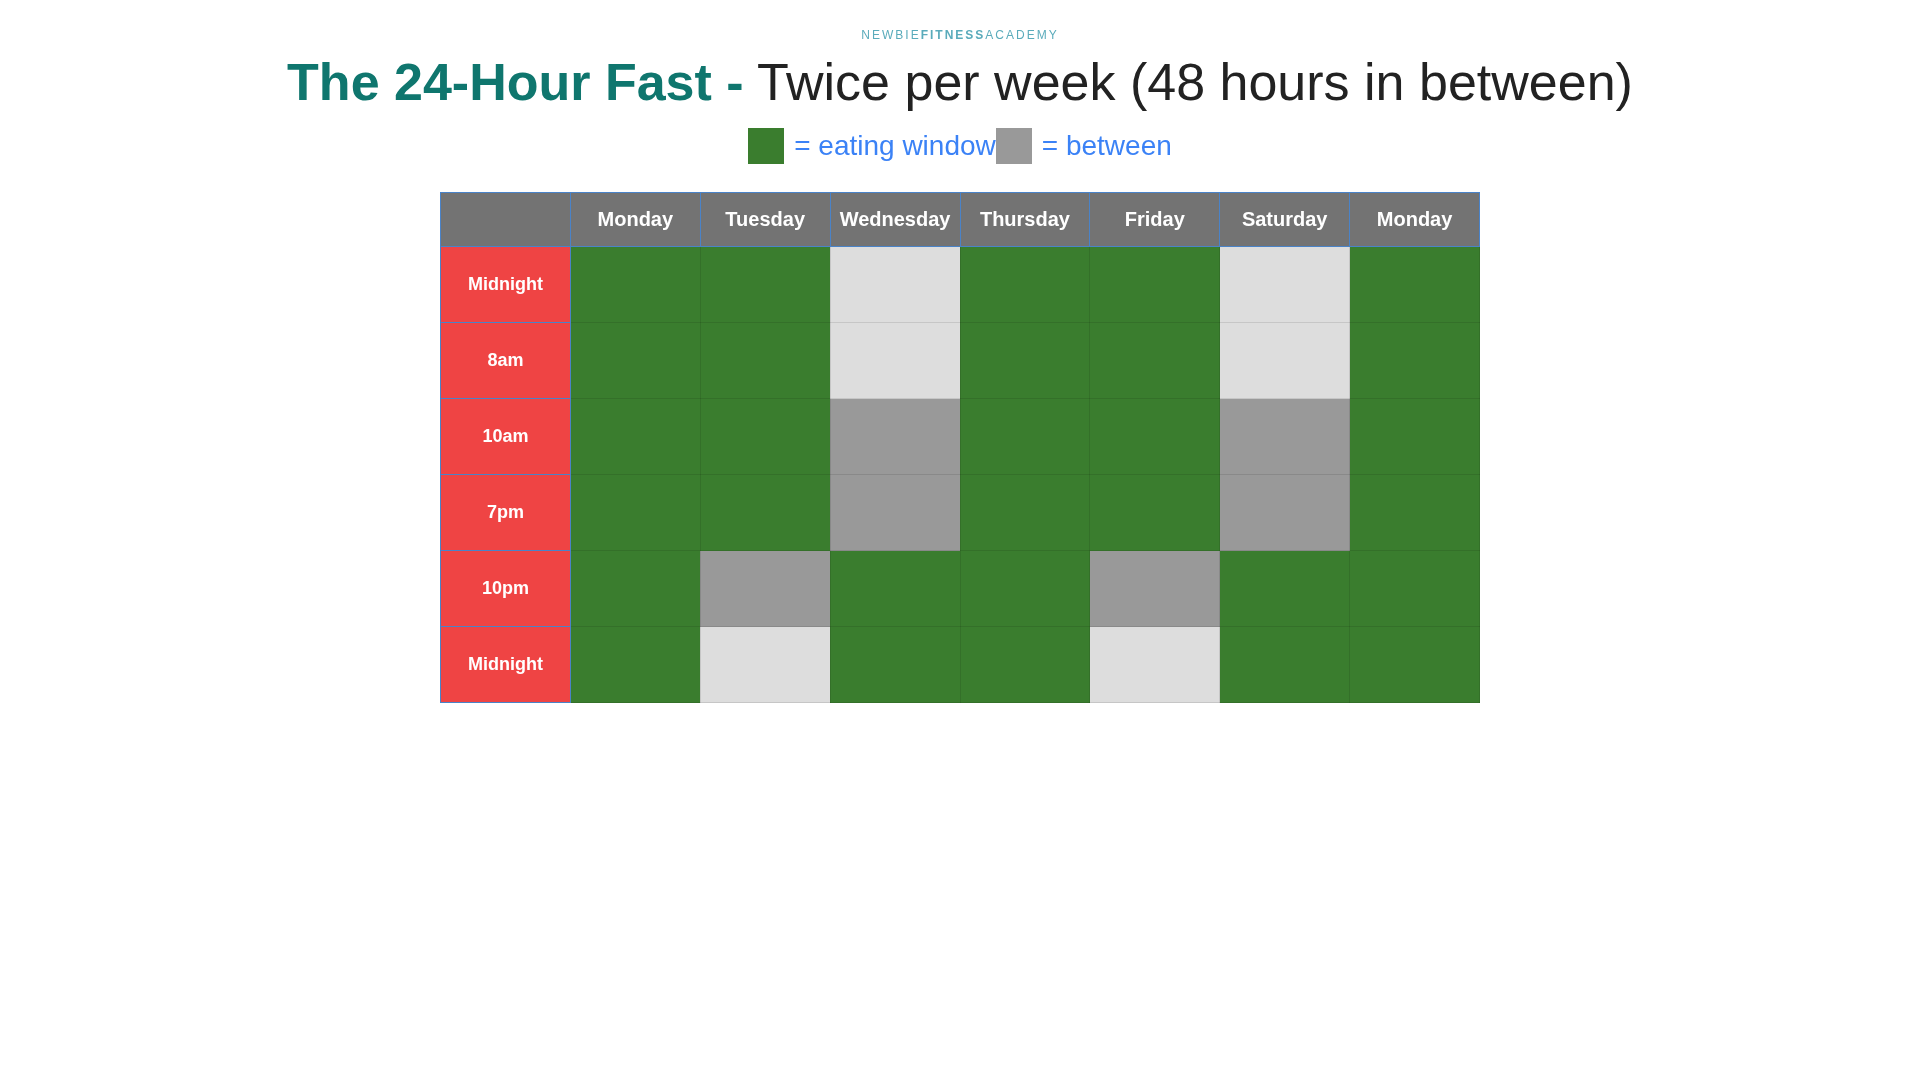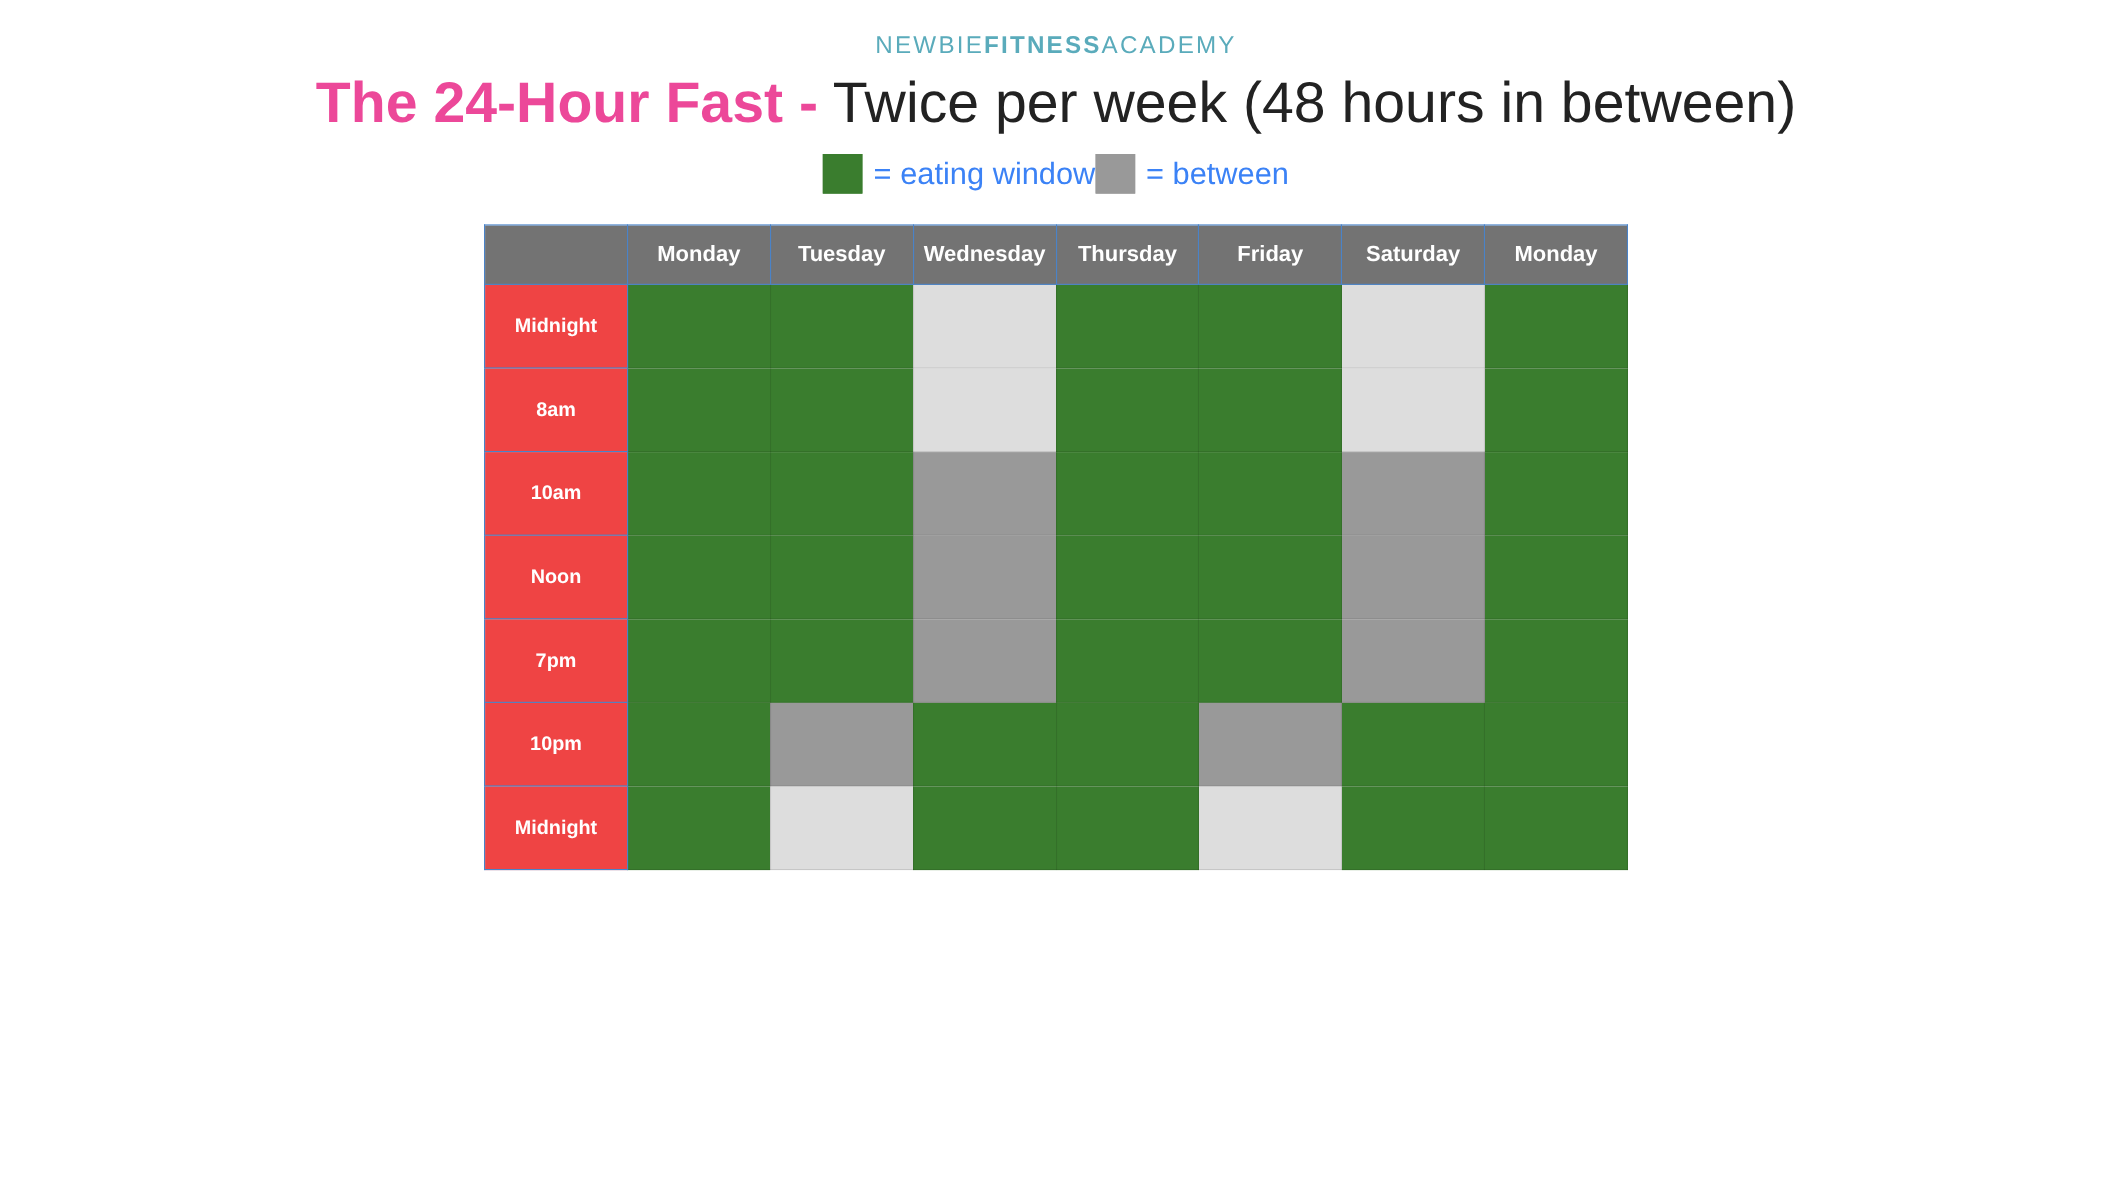--- a/index.html
+++ b/index.html
@@ -8,40 +8,40 @@
       height: 1080px;
       background: #ffffff;
       font-family: Arial, sans-serif;
       overflow: hidden;
       display: flex;
       flex-direction: column;
       align-items: center;
       padding-top: 28px;
     }
     .brand {
-      font-size: 22px;
+      font-size: 12px;
       letter-spacing: 2px;
       color: #5aabbb;
       text-transform: uppercase;
       font-weight: 400;
       margin-bottom: 10px;
     }
     .brand strong {
       font-weight: 900;
       color: #5aabbb;
     }
     .title {
       font-size: 52px;
       color: #222;
       margin-bottom: 16px;
       font-weight: 400;
     }
     .title strong {
       font-weight: 900;
-      color: #ec4899;
+      color: #0f766e;
     }
     .legend {
       display: flex;
       align-items: center;
       margin-bottom: 28px;
       font-size: 28px;
       color: #3b82f6;
     }
     .legend-item {
       display: flex;
@@ -159,30 +159,20 @@
         <td class="time-label">10am</td>
         <td class="cell eating"></td>
         <td class="cell eating"></td>
         <td class="cell fasting"></td>
         <td class="cell eating"></td>
         <td class="cell eating"></td>
         <td class="cell fasting"></td>
         <td class="cell eating"></td>
       </tr>
 
-      <tr>
-        <td class="time-label">Noon</td>
-        <td class="cell eating"></td>
-        <td class="cell eating"></td>
-        <td class="cell fasting"></td>
-        <td class="cell eating"></td>
-        <td class="cell eating"></td>
-        <td class="cell fasting"></td>
-        <td class="cell eating"></td>
-      </tr>
 
       <tr>
         <td class="time-label">7pm</td>
         <td class="cell eating"></td>
         <td class="cell eating"></td>
         <td class="cell fasting"></td>
         <td class="cell eating"></td>
         <td class="cell eating"></td>
         <td class="cell fasting"></td>
         <td class="cell eating"></td>

